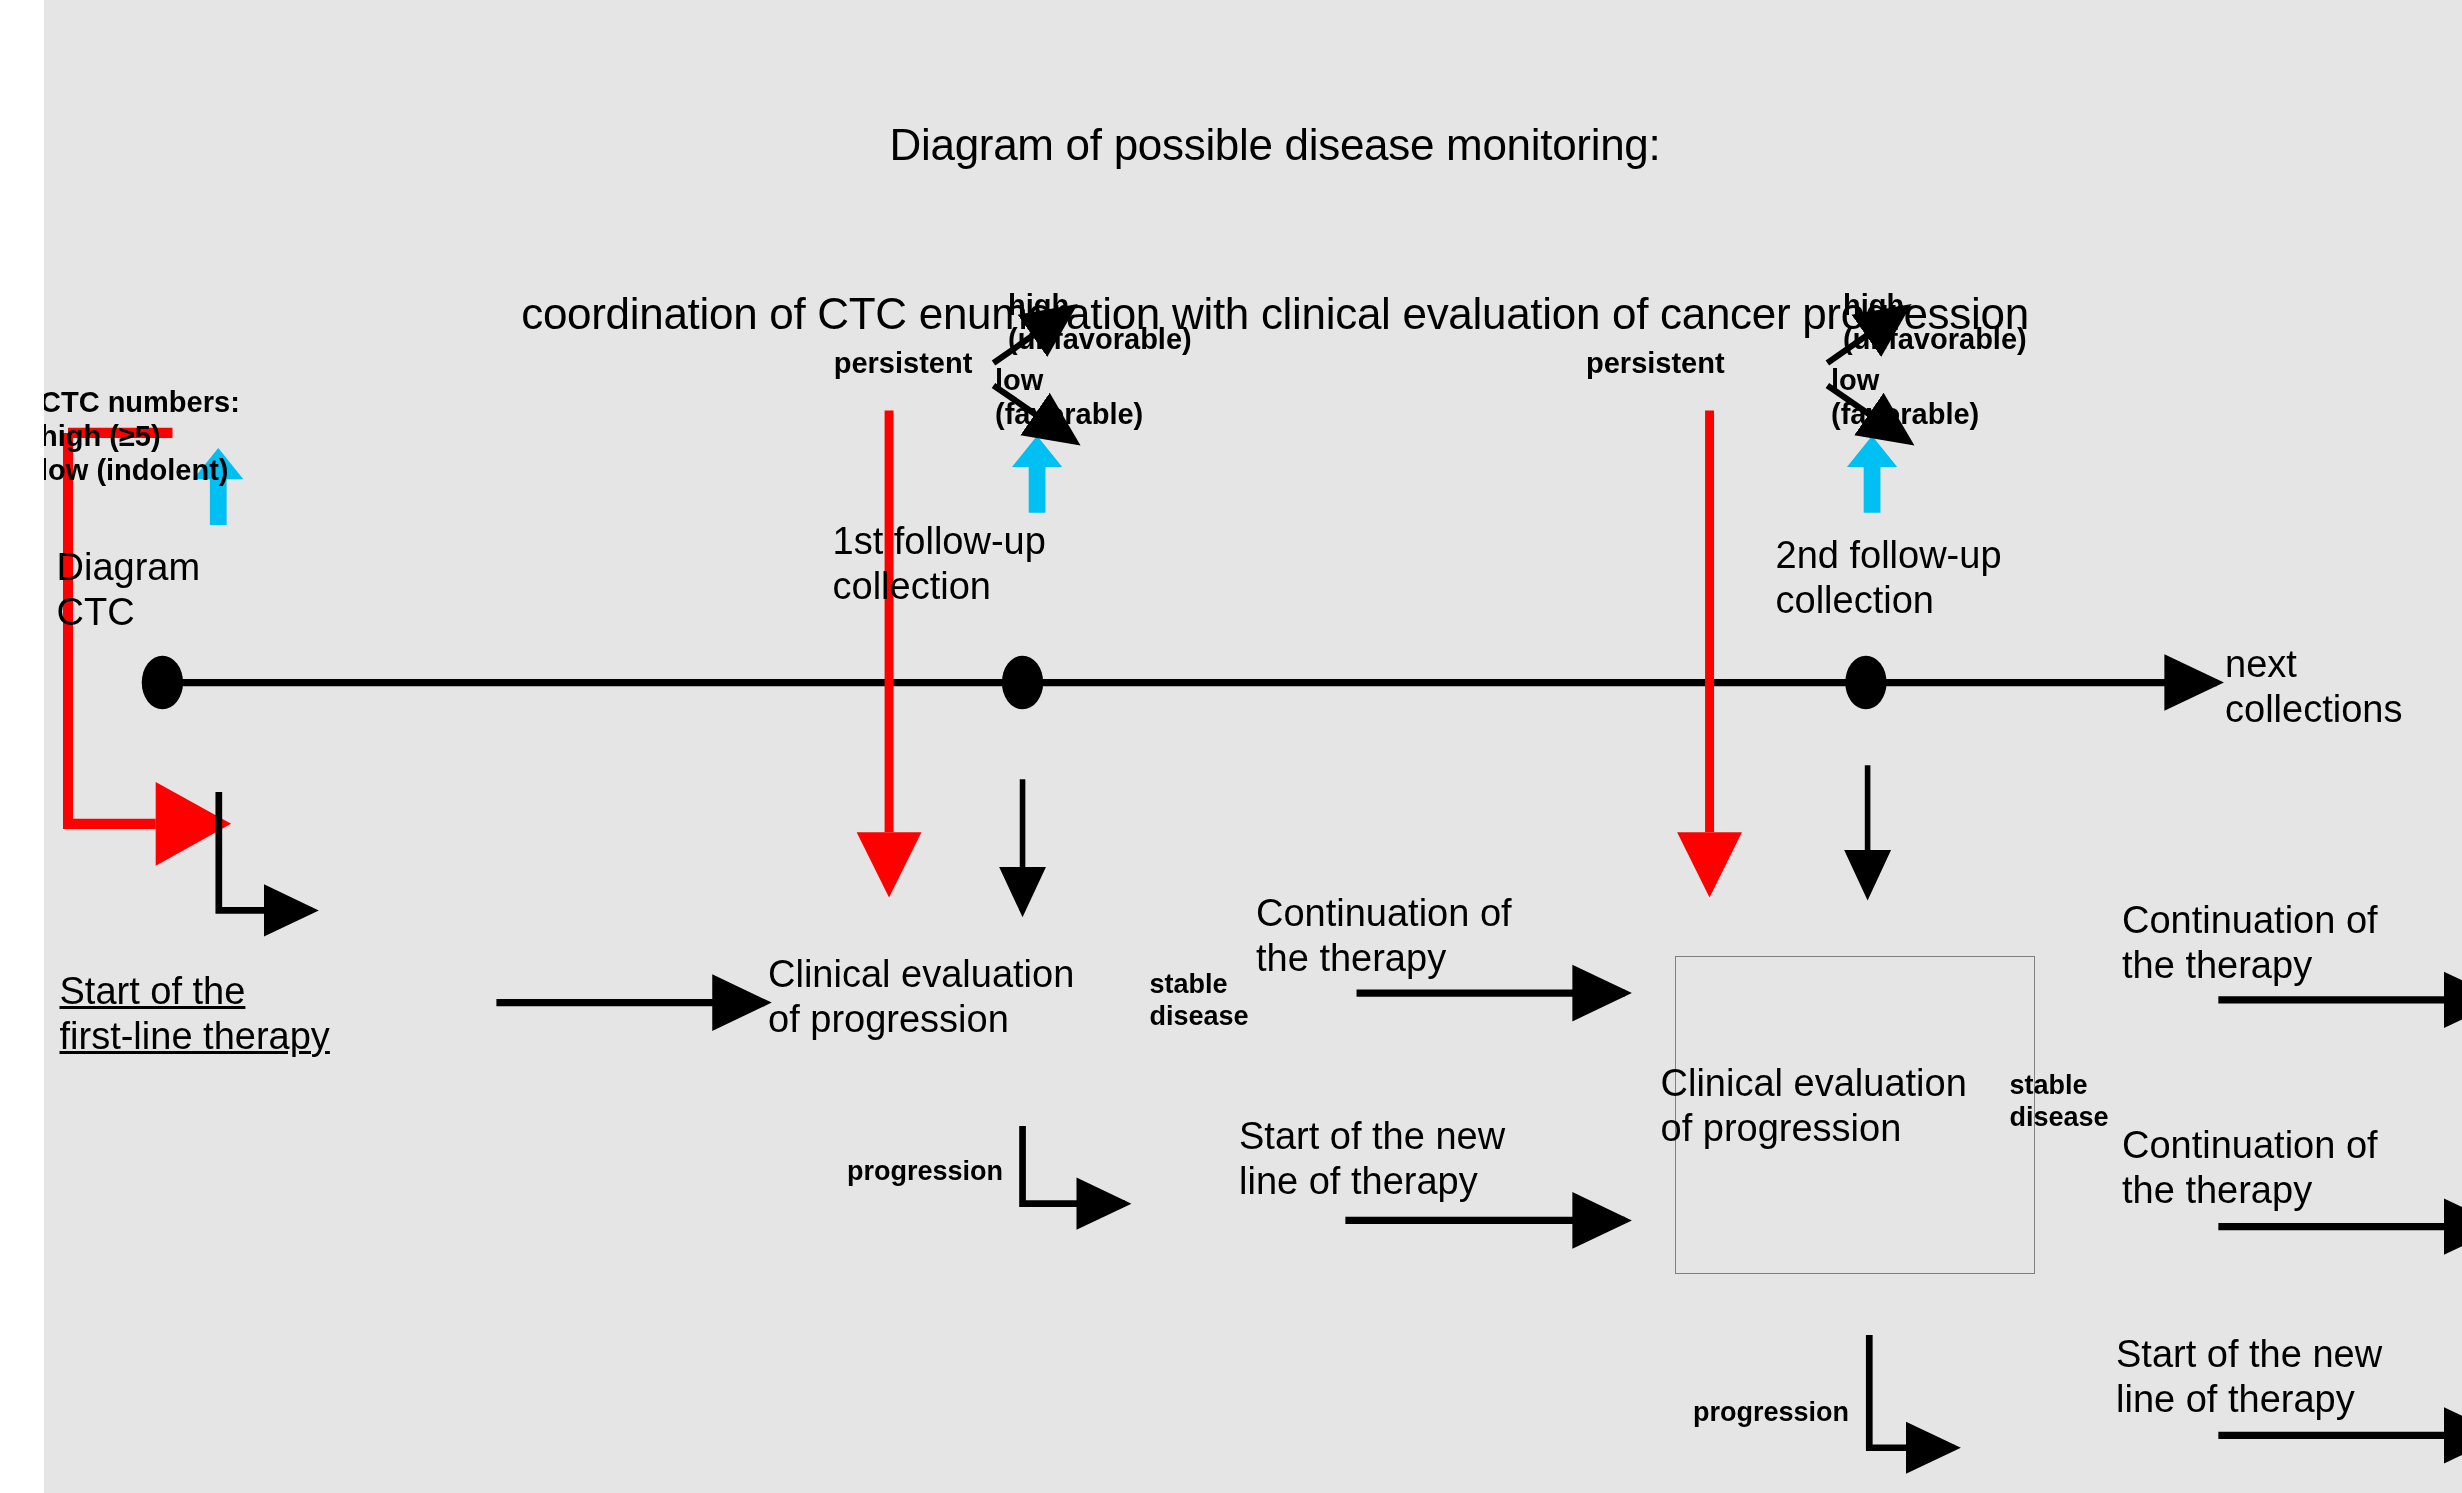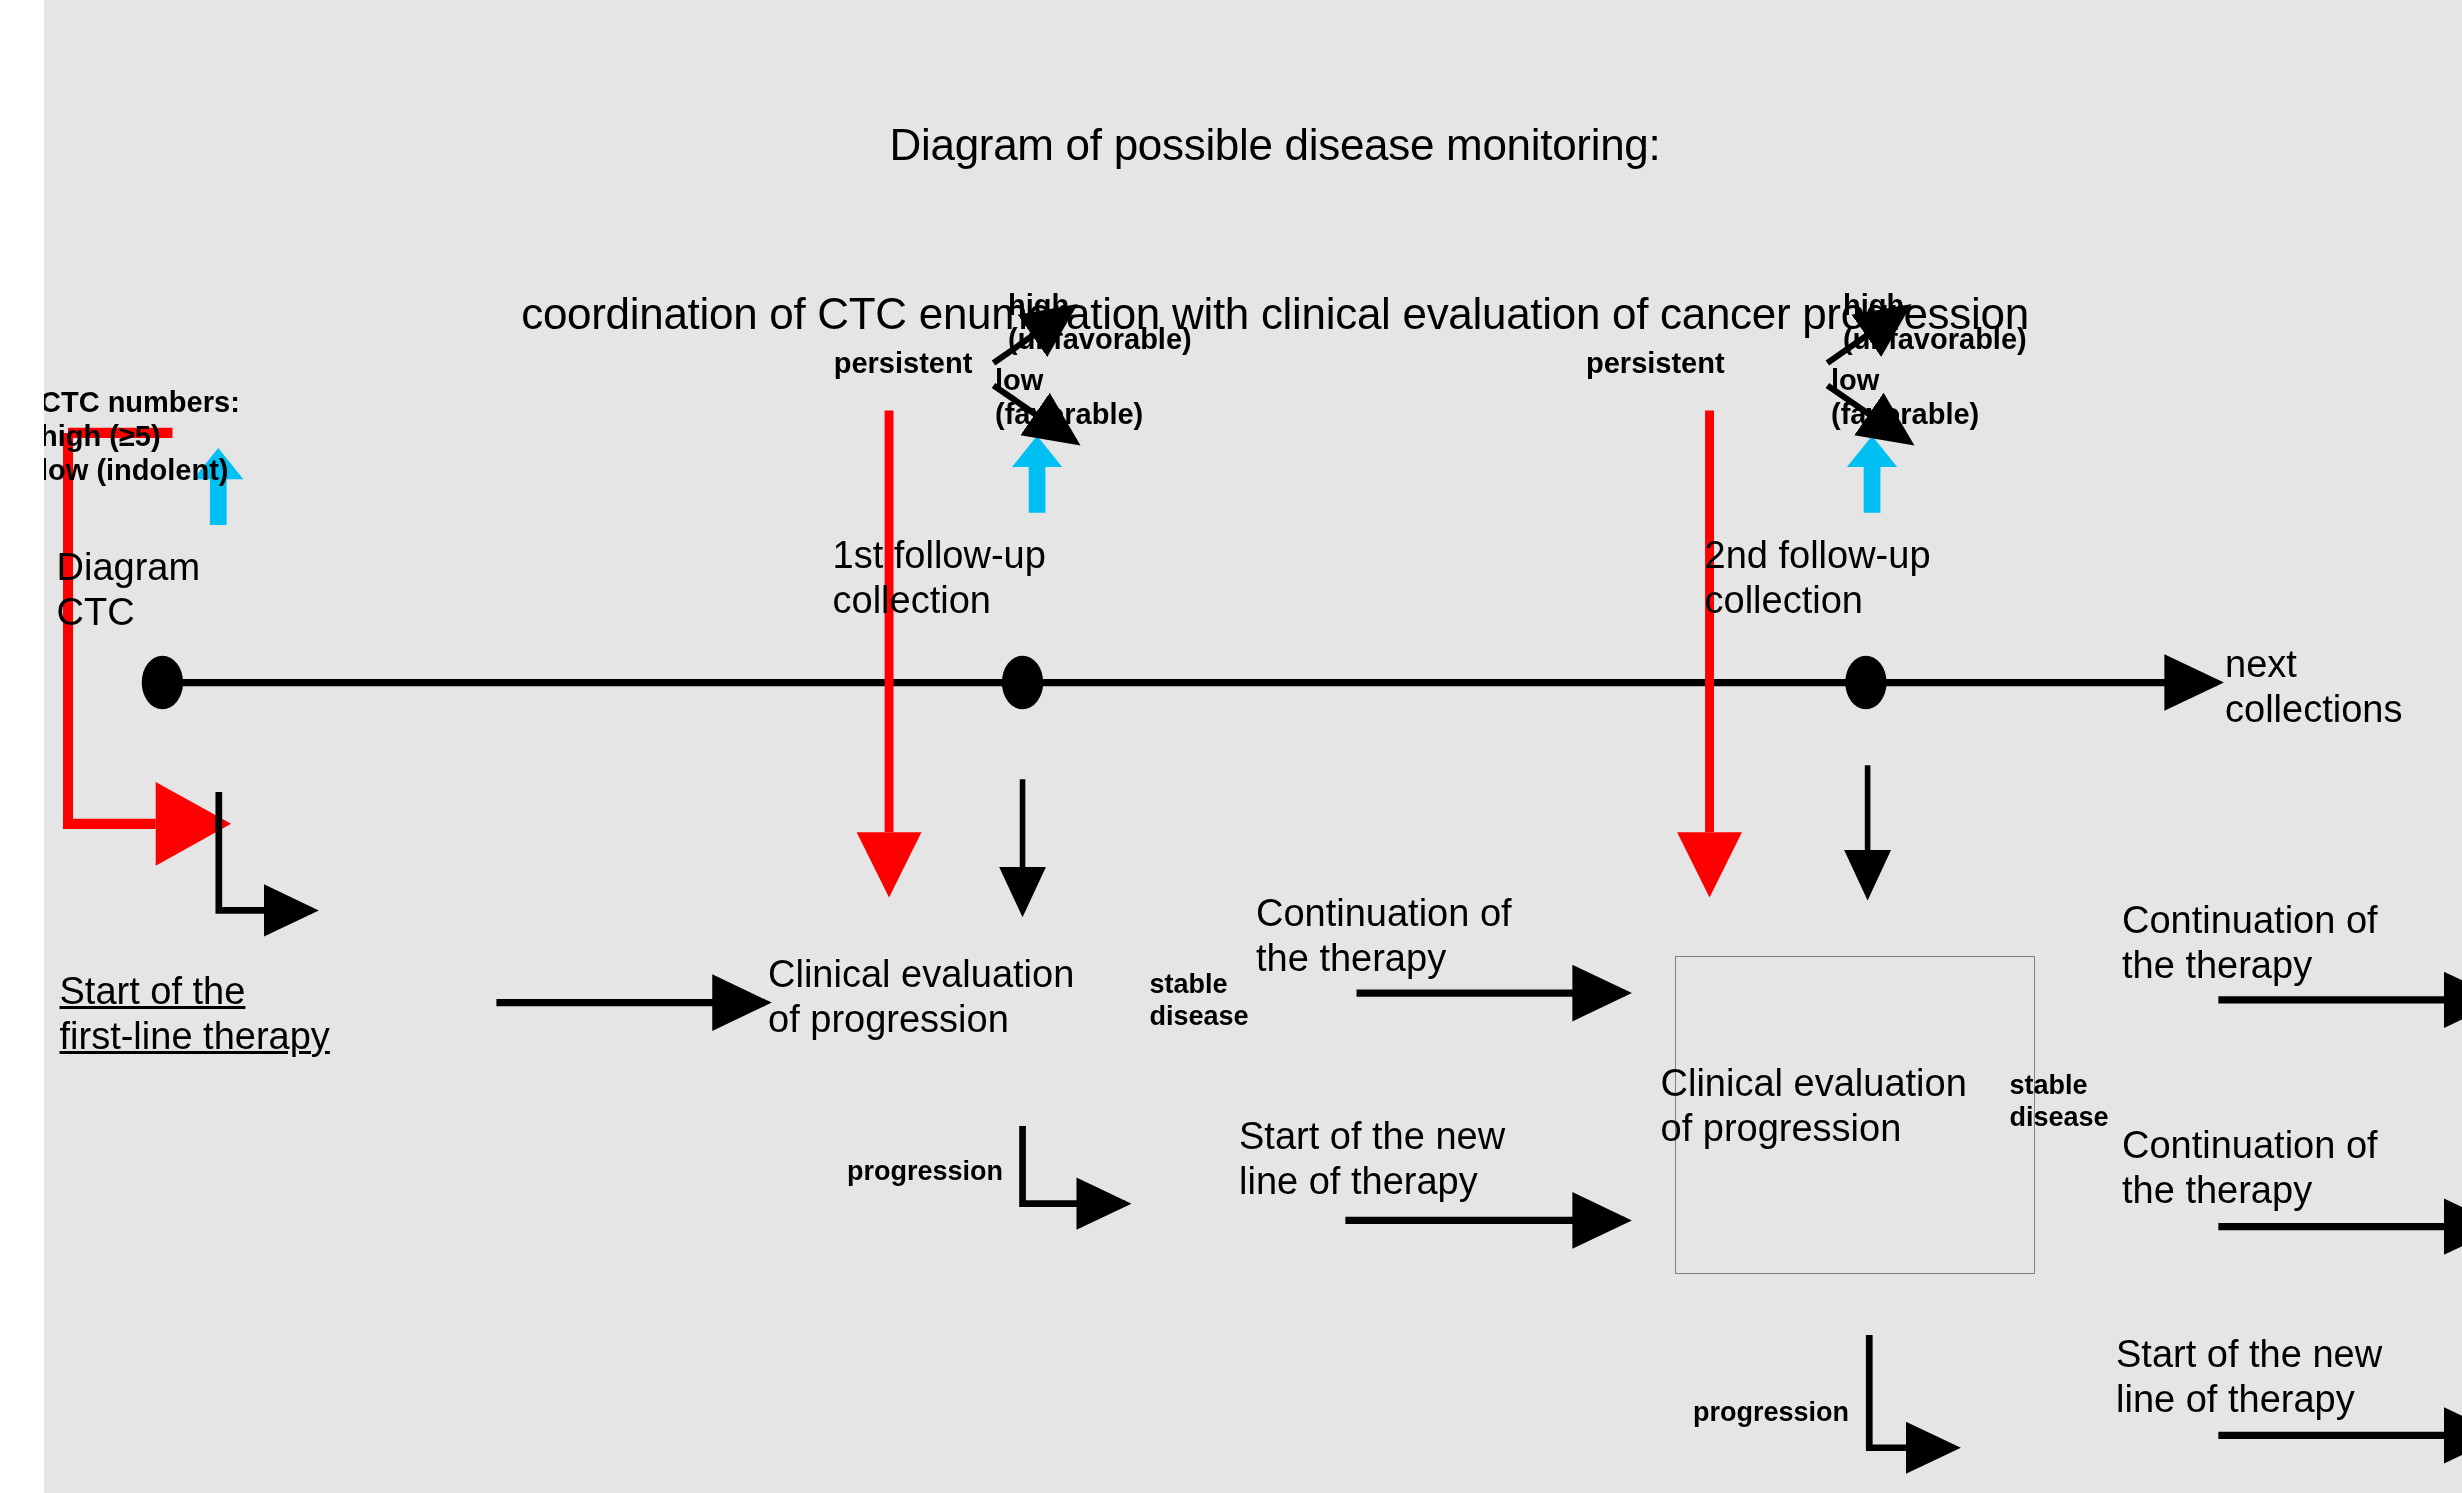--- a/index.html
+++ b/index.html
@@ -160,30 +160,30 @@
 
   <div class="lbl t-big ctr" style="left:169px; top:545px; width:313px;">Diagram
 CTC</div>
 
   <div class="lbl t-bold ctr" style="left:859px; top:346px; width:290px; text-align:center;">persistent</div>
   <div class="lbl t-bold ctr" style="left:1137px; top:288px; width:346px;">high
 (unfavorable)</div>
   <div class="lbl t-bold ctr" style="left:1124px; top:363px; width:346px;">low
 (favorable)</div>
 
-  <div class="lbl t-big ctr" style="left:995px; top:533px; width:413px;">1st follow-up
+  <div class="lbl t-big ctr" style="left:995px; top:519px; width:413px;">1st follow-up
 collection</div>
 
   <div class="lbl t-bold ctr" style="left:1687px; top:346px; width:290px;">persistent</div>
   <div class="lbl t-bold ctr" style="left:1972px; top:288px; width:346px;">high
 (unfavorable)</div>
   <div class="lbl t-bold ctr" style="left:1960px; top:363px; width:346px;">low
 (favorable)</div>
 
-  <div class="lbl t-big ctr" style="left:1867px; top:533px; width:413px;">2nd follow-up
+  <div class="lbl t-big ctr" style="left:1938px; top:533px; width:413px;">2nd follow-up
 collection</div>
 
   <div class="lbl t-big ctr" style="left:2326px; top:642px; width:290px;">next
 collections</div>
 
   <div class="lbl t-big ctr" style="left:239px; top:969px; width:447px;text-decoration:underline;">Start of the
 first-line therapy</div>
 
   <div class="lbl t-big ctr" style="left:992px; top:952px; width:536px;">Clinical evaluation
 of progression</div>

